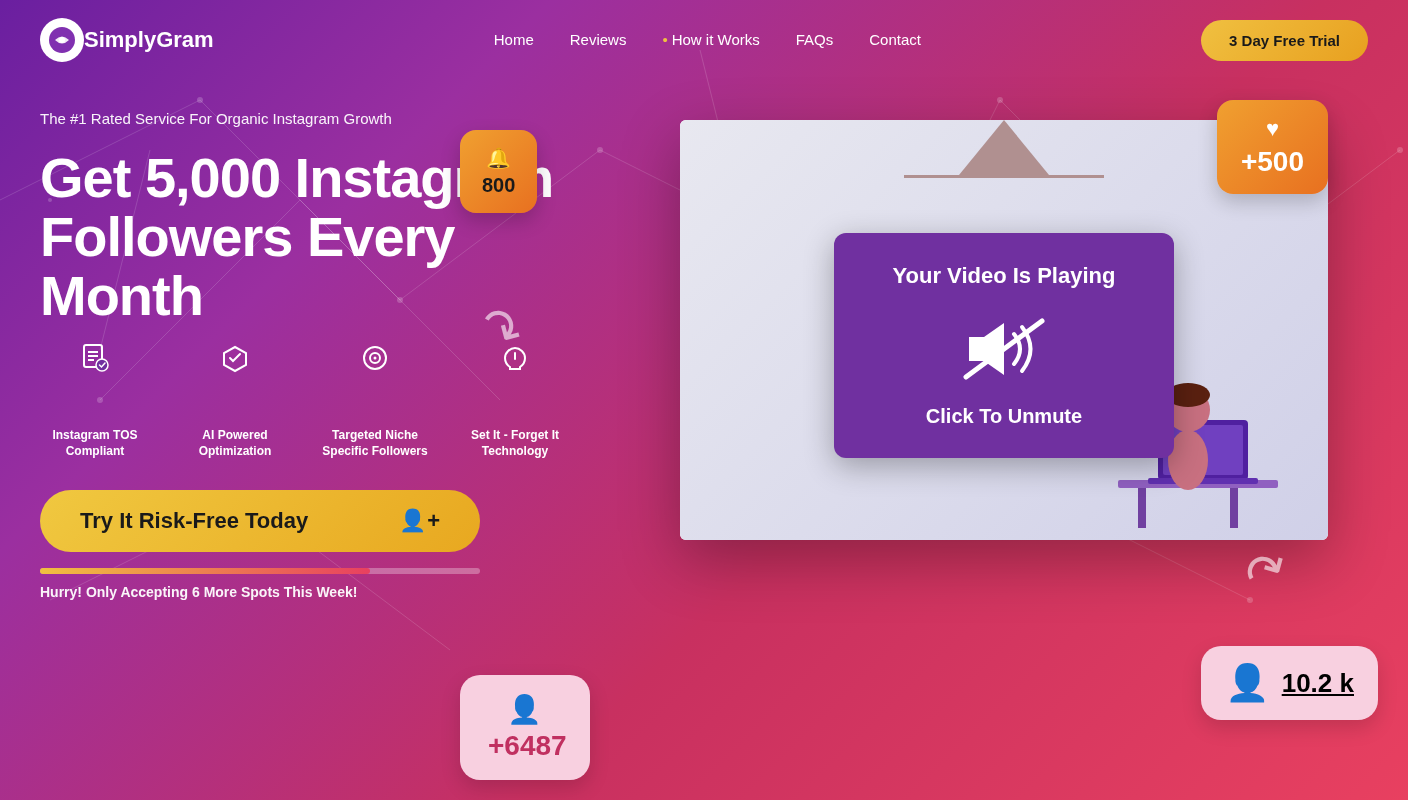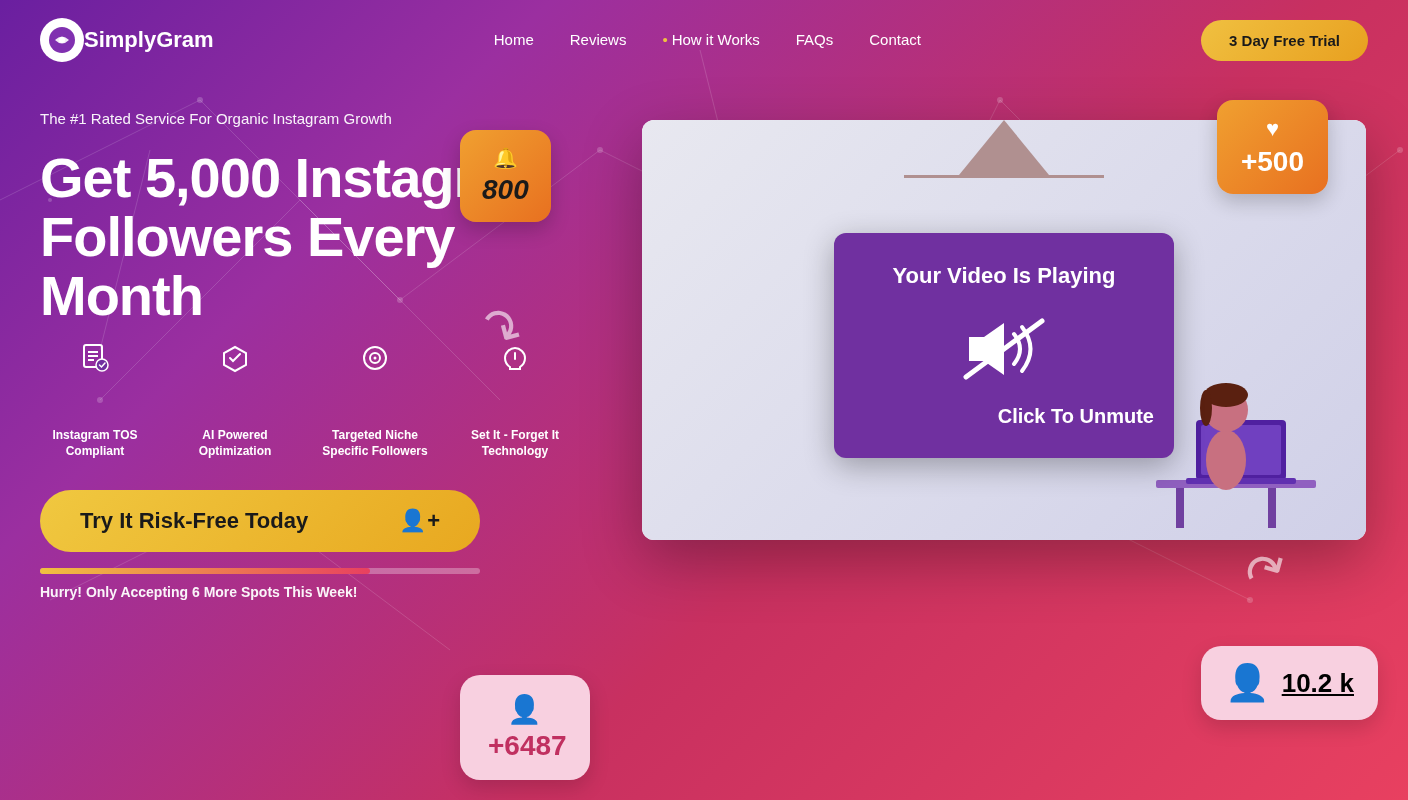--- a/index.html
+++ b/index.html
@@ -184,24 +184,24 @@
       position: relative;
       display: flex;
       align-items: flex-start;
       justify-content: center;
       padding-top: 0;
     }
 
     
     .video-container {
       position: relative;
-      width: 724px;
+      width: 648px;
       height: 420px;
       background: white;
-      border-radius: 12px;
+      border-radius: 6px;
       overflow: hidden;
       box-shadow: 0 20px 60px rgba(0,0,0,0.3);
       margin-top: 20px;
     }
 
     .video-inner {
       width: 100%;
       height: 100%;
       background: linear-gradient(135deg, #e8e8f0 0%, #d0d0e8 100%);
       display: flex;
@@ -225,37 +225,36 @@
     .video-box-title {
       color: white;
       font-size: 22px;
       font-weight: 700;
       margin-bottom: 20px;
     }
     .video-box-subtitle {
       color: white;
       font-size: 20px;
       font-weight: 700;
-      text-align: right;
     }
 
     
     .badge-800 {
       position: absolute;
       top: 130px;
       left: 460px;
       background: linear-gradient(135deg, #f0a030, #e87020);
       border-radius: 16px;
       padding: 16px 22px;
       text-align: center;
       box-shadow: 0 8px 20px rgba(0,0,0,0.2);
       z-index: 20;
     }
     .badge-800 .badge-icon { font-size: 20px; color: white; margin-bottom: 4px; }
-    .badge-800 .badge-num { font-size: 28px; font-weight: 900; color: #1a1a1a; font-style: italic; }
+    .badge-800 .badge-num { font-size: 20px; font-weight: 900; color: #1a1a1a; }
 
     .badge-500 {
       position: absolute;
       top: 100px;
       right: 80px;
       background: linear-gradient(135deg, #f0a030, #e87020);
       border-radius: 16px;
       padding: 16px 24px;
       text-align: center;
       box-shadow: 0 8px 20px rgba(0,0,0,0.2);

